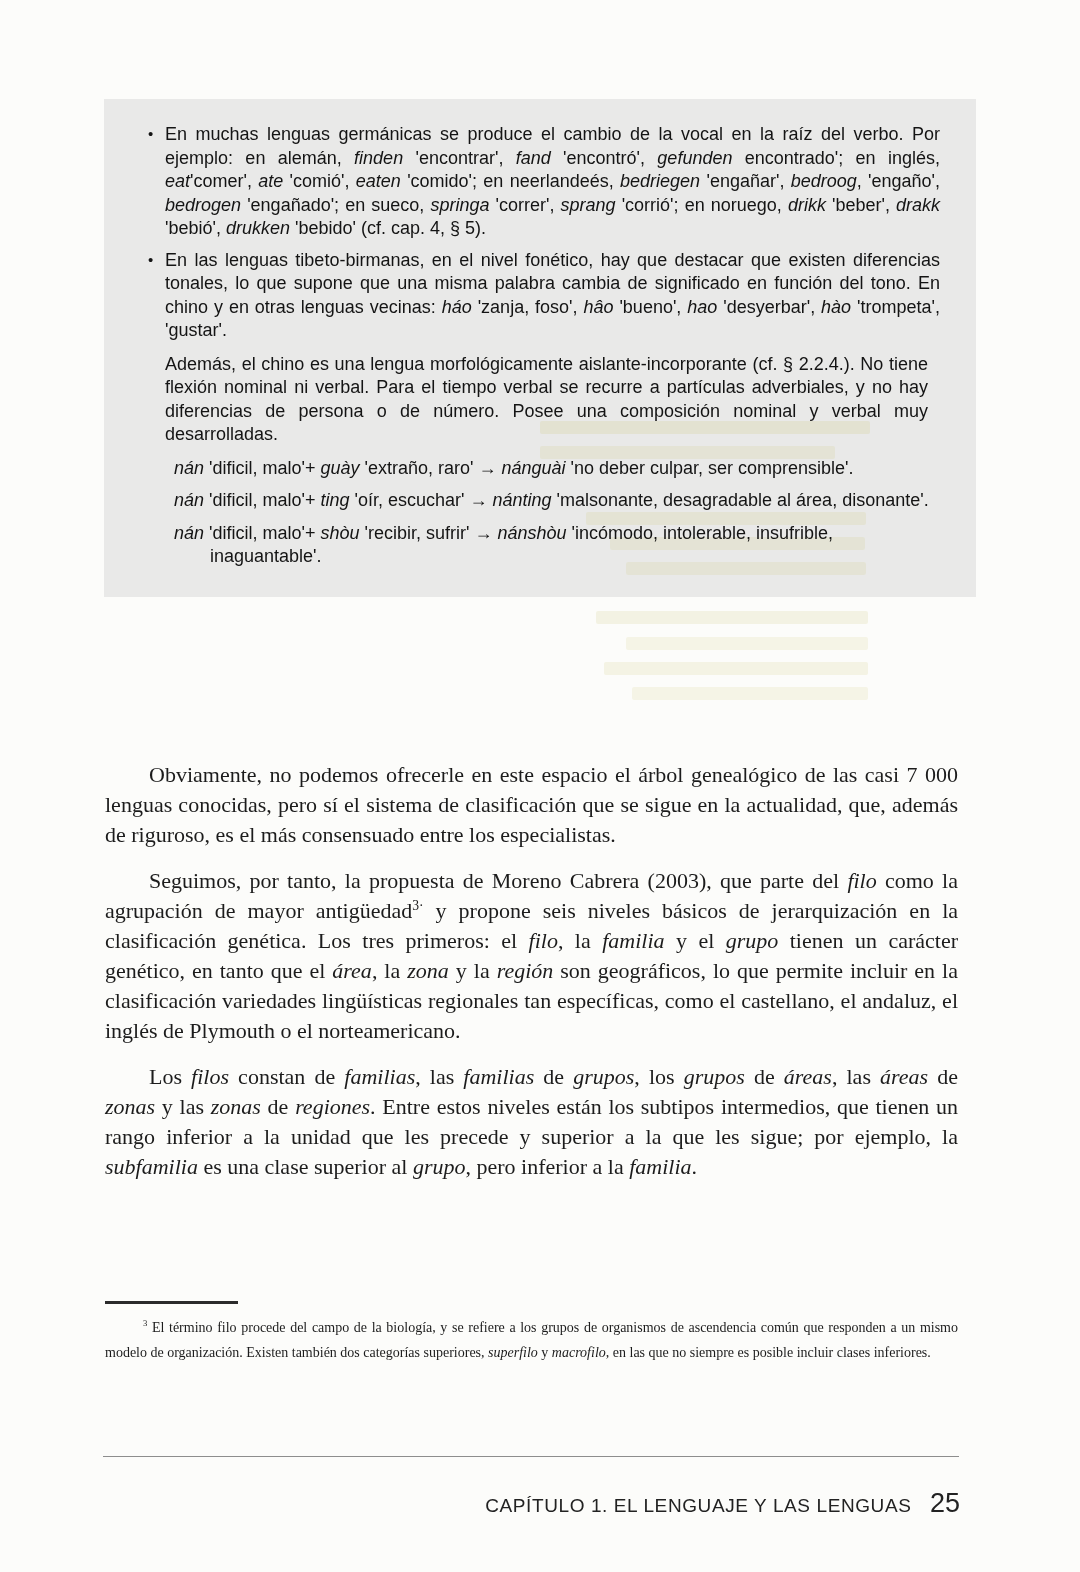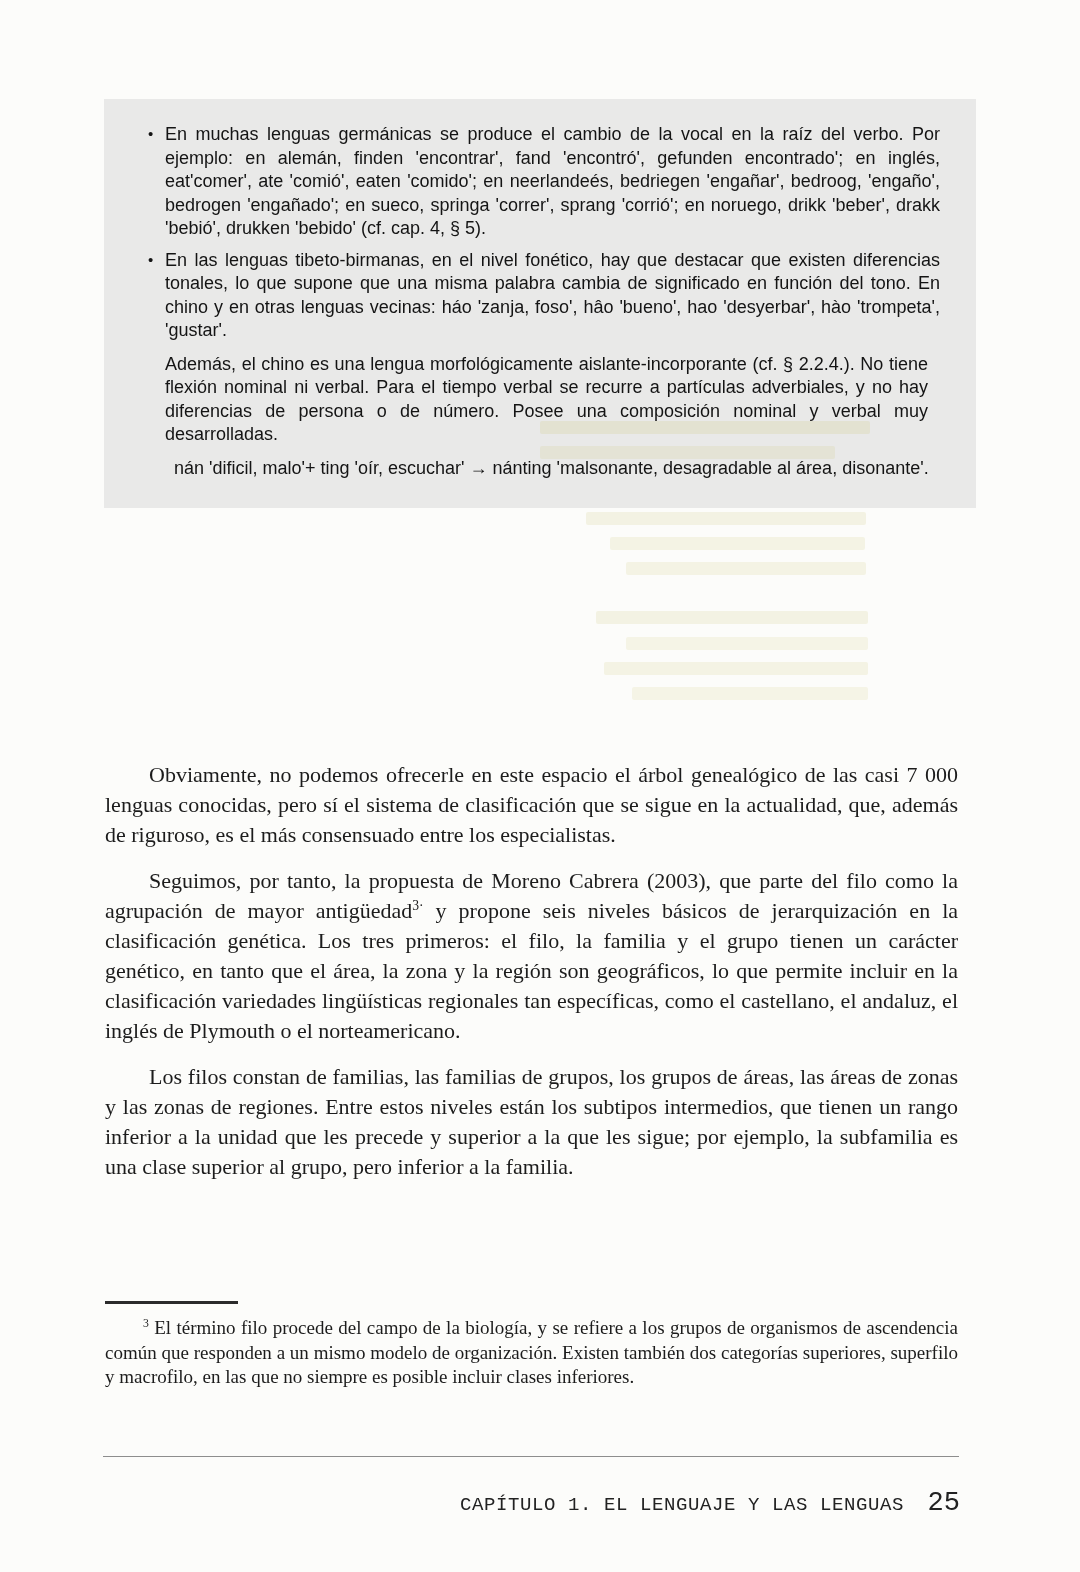--- a/index.html
+++ b/index.html
@@ -32,21 +32,21 @@
   .bullet { position:relative; padding-left:19px; text-align:justify; margin:0 0 8px 0; }
   .bullet .marker { position:absolute; left:2px; top:-1px; font-size:15px; }
   .bullet p { margin:0; display:inline; }
   .box-par { margin:10px 12px 10px 19px; text-align:justify; position:relative; }
   .example {
     margin:9px 0 0 28px;
     padding-left:36px;
     text-indent:-36px;
     position:relative;
   }
-  .it { }
+  .it { font-style:italic; }
   sup { font-size:0.62em; vertical-align:super; line-height:0; }
 
   
   .body-text {
     position:absolute;
     left:105px; top:760px;
     width:853px;
     font-size:22px;
     line-height:30px;
     text-align:justify;
@@ -57,40 +57,40 @@
   .footnote-rule {
     position:absolute;
     left:105px; top:1301px;
     width:133px; height:3px;
     background:#2b2b2b;
   }
   .footnote {
     position:absolute;
     left:105px; top:1316px;
     width:853px;
-    font-size:19px;
+    font-size:14px;
     line-height:24.5px;
     text-align:justify;
     text-indent:38px;
     margin:0;
   }
 
   
   .footer-rule {
     position:absolute;
     left:103px; top:1456px;
     width:856px; height:1px;
     background:#8d8d8d;
   }
   .footer {
     position:absolute;
     left:105px; top:1488px;
     width:855px;
     text-align:right;
-    font-family:Liberation Mono, monospace;
+    font-family:Liberation Sans, sans-serif;
     color:#222;
     white-space:nowrap;
   }
   .footer .chapter { font-size:19px; letter-spacing:0.6px; }
   .footer .pagenum { font-size:27px; margin-left:14px; }
 </style>
 </head>
 <body>
 
 <div class="page" style="background: rgb(252, 252, 250);">
@@ -112,21 +112,23 @@
       <p><span>En muchas lenguas germánicas se produce el cambio de la vocal en la raíz del verbo. Por ejemplo: en alemán, </span><span class="it">finden</span><span> 'encontrar', </span><span class="it">fand</span><span> 'encontró', </span><span class="it">gefunden</span><span> encontrado'; en inglés, </span><span class="it">eat</span><span>'comer', </span><span class="it">ate</span><span> 'comió', </span><span class="it">eaten</span><span> 'comido'; en neerlandeés, </span><span class="it">bedriegen</span><span> 'engañar', </span><span class="it">bedroog</span><span>, 'engaño', </span><span class="it">bedrogen</span><span> 'engañado'; en sueco, </span><span class="it">springa</span><span> 'correr', </span><span class="it">sprang</span><span> 'corrió'; en noruego, </span><span class="it">drikk</span><span> 'beber', </span><span class="it">drakk</span><span> 'bebió', </span><span class="it">drukken</span><span> 'bebido' (cf. cap. 4, § 5).</span></p>
     </div>
 
     <div class="bullet">
       <span class="marker">•</span>
       <p><span>En las lenguas tibeto-birmanas, en el nivel fonético, hay que destacar que existen diferencias tonales, lo que supone que una misma palabra cambia de significado en función del tono. En chino y en otras lenguas vecinas: </span><span class="it">háo</span><span> 'zanja, foso', </span><span class="it">hâo</span><span> 'bueno', </span><span class="it">hao</span><span> 'desyerbar', </span><span class="it">hào</span><span> 'trompeta', 'gustar'.</span></p>
     </div>
 
     <div class="box-par"><span>Además, el chino es una lengua morfológicamente aislante-incorporante (cf. § 2.2.4.). No tiene flexión nominal ni verbal. Para el tiempo verbal se recurre a partículas adverbiales, y no hay diferencias de persona o de número. Posee una composición nominal y verbal muy desarrolladas.</span></div>
 
+    <div class="example"><span class="it">nán</span><span> 'dificil, malo'+ </span><span class="it">guày</span><span> 'extraño, raro' → </span><span class="it">nánguài</span><span> 'no deber culpar, ser comprensible'.</span></div>
     <div class="example"><span class="it">nán</span><span> 'dificil, malo'+ </span><span class="it">ting</span><span> 'oír, escuchar' → </span><span class="it">nánting</span><span> 'malsonante, desagradable al área, disonante'.</span></div>
+    <div class="example"><span class="it">nán</span><span> 'dificil, malo'+ </span><span class="it">shòu</span><span> 'recibir, sufrir' → </span><span class="it">nánshòu</span><span> 'incómodo, intolerable, insufrible, inaguantable'.</span></div>
   </section>
 
   <section class="body-text">
     <p><span>Obviamente, no podemos ofrecerle en este espacio el árbol genealógico de las casi 7 000 lenguas conocidas, pero sí el sistema de clasificación que se sigue en la actualidad, que, además de riguroso, es el más consensuado entre los especialistas.</span></p>
     <p><span>Seguimos, por tanto, la propuesta de Moreno Cabrera (2003), que parte del </span><span class="it">filo</span><span> como la agrupación de mayor antigüedad</span><sup>3·</sup><span> y propone seis niveles básicos de jerarquización en la clasificación genética. Los tres primeros: el </span><span class="it">filo</span><span>, la </span><span class="it">familia</span><span> y el </span><span class="it">grupo</span><span> tienen un carácter genético, en tanto que el </span><span class="it">área</span><span>, la </span><span class="it">zona</span><span> y la </span><span class="it">región</span><span> son geográficos, lo que permite incluir en la clasificación variedades lingüísticas regionales tan específicas, como el castellano, el andaluz, el inglés de Plymouth o el norteamericano.</span></p>
     <p><span>Los </span><span class="it">filos</span><span> constan de </span><span class="it">familias</span><span>, las </span><span class="it">familias</span><span> de </span><span class="it">grupos</span><span>, los </span><span class="it">grupos</span><span> de </span><span class="it">áreas</span><span>, las </span><span class="it">áreas</span><span> de </span><span class="it">zonas</span><span> y las </span><span class="it">zonas</span><span> de </span><span class="it">regiones</span><span>. Entre estos niveles están los subtipos intermedios, que tienen un rango inferior a la unidad que les precede y superior a la que les sigue; por ejemplo, la </span><span class="it">subfamilia</span><span> es una clase superior al </span><span class="it">grupo</span><span>, pero inferior a la </span><span class="it">familia</span><span>.</span></p>
   </section>
 
   <div class="footnote-rule"></div>
   <p class="footnote"><sup>3</sup><span> El término filo procede del campo de la biología, y se refiere a los grupos de organismos de ascendencia común que responden a un mismo modelo de organización. Existen también dos categorías superiores, </span><span class="it">superfilo</span><span> y </span><span class="it">macrofilo</span><span>, en las que no siempre es posible incluir clases inferiores.</span></p>

